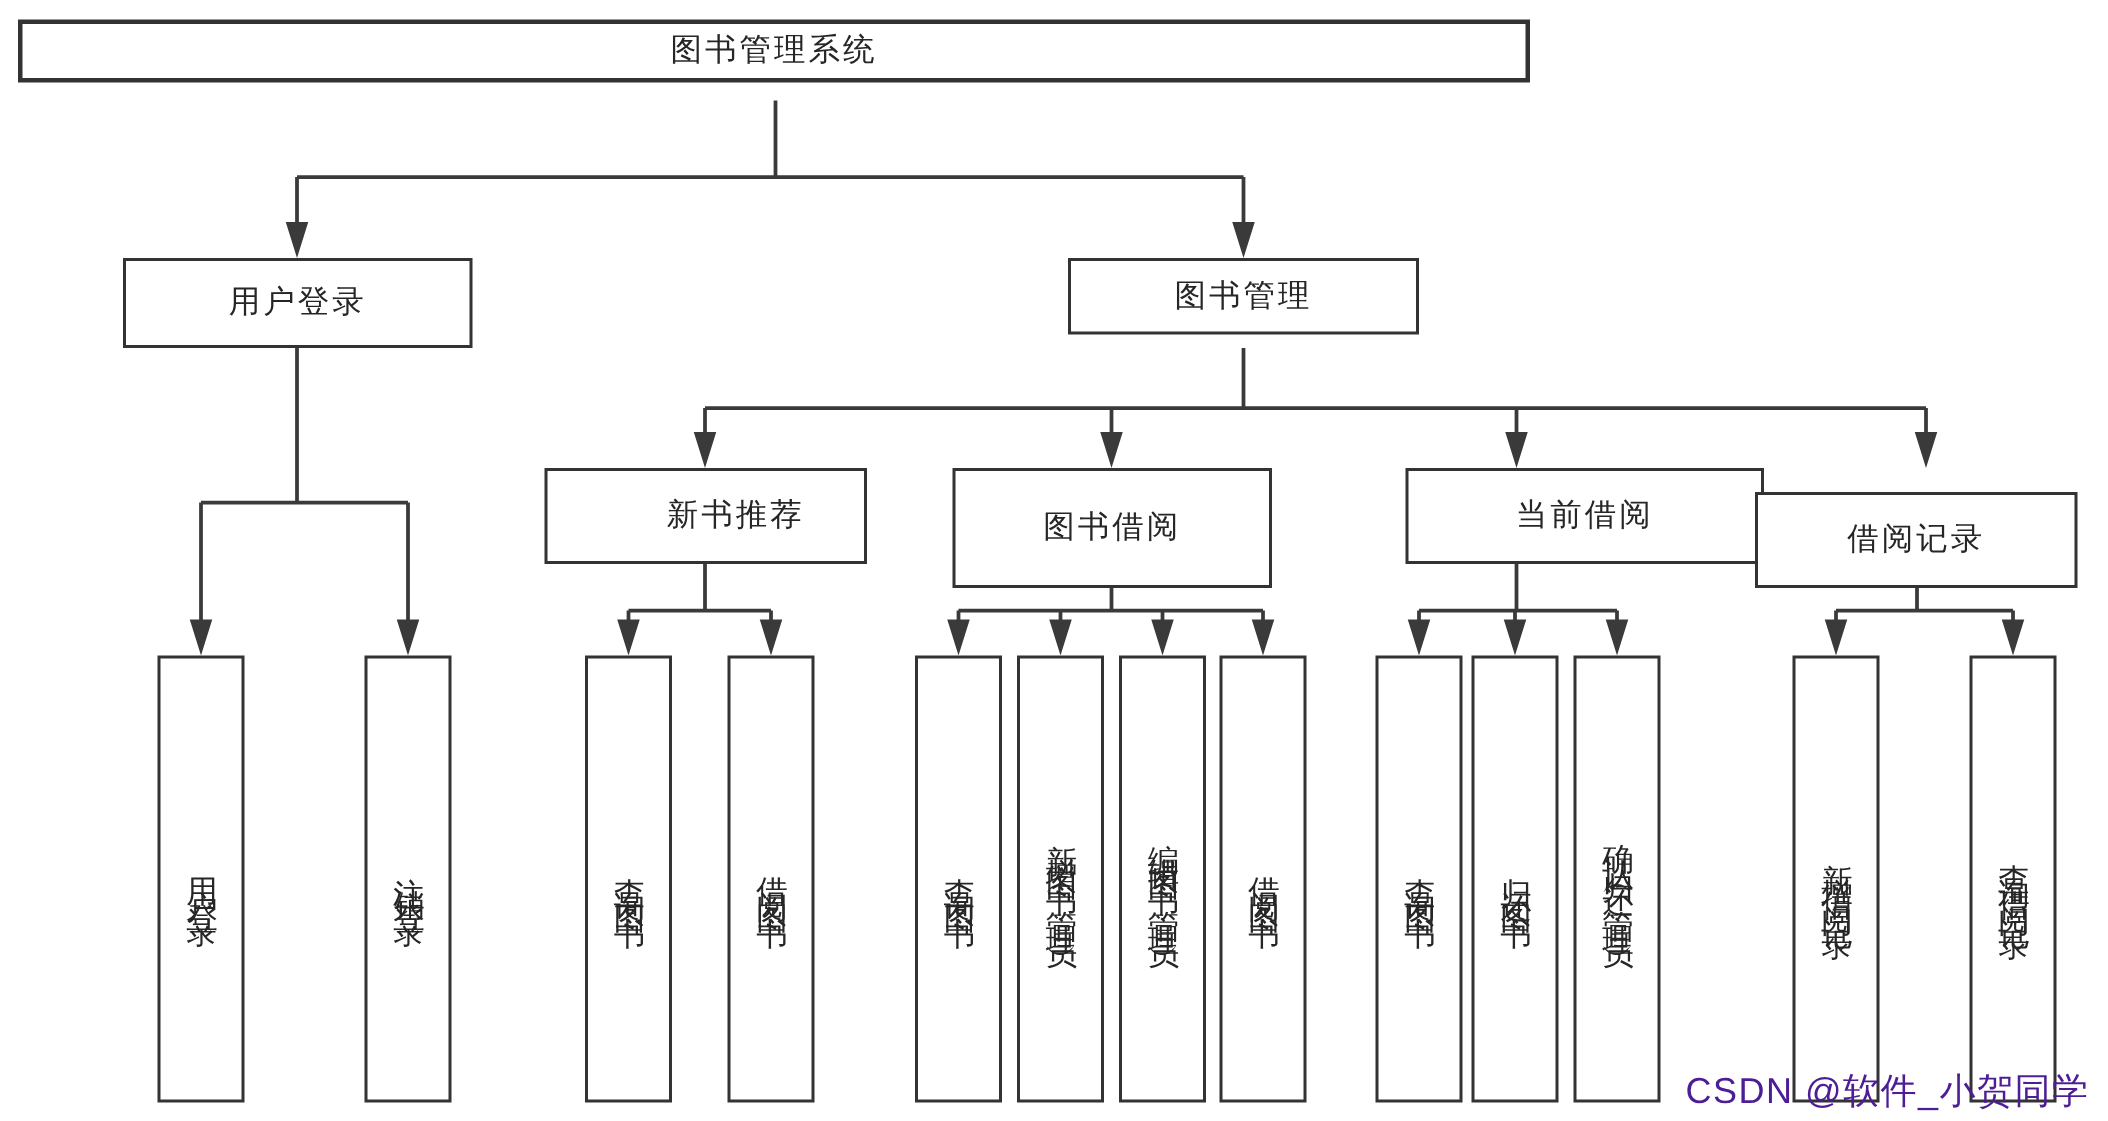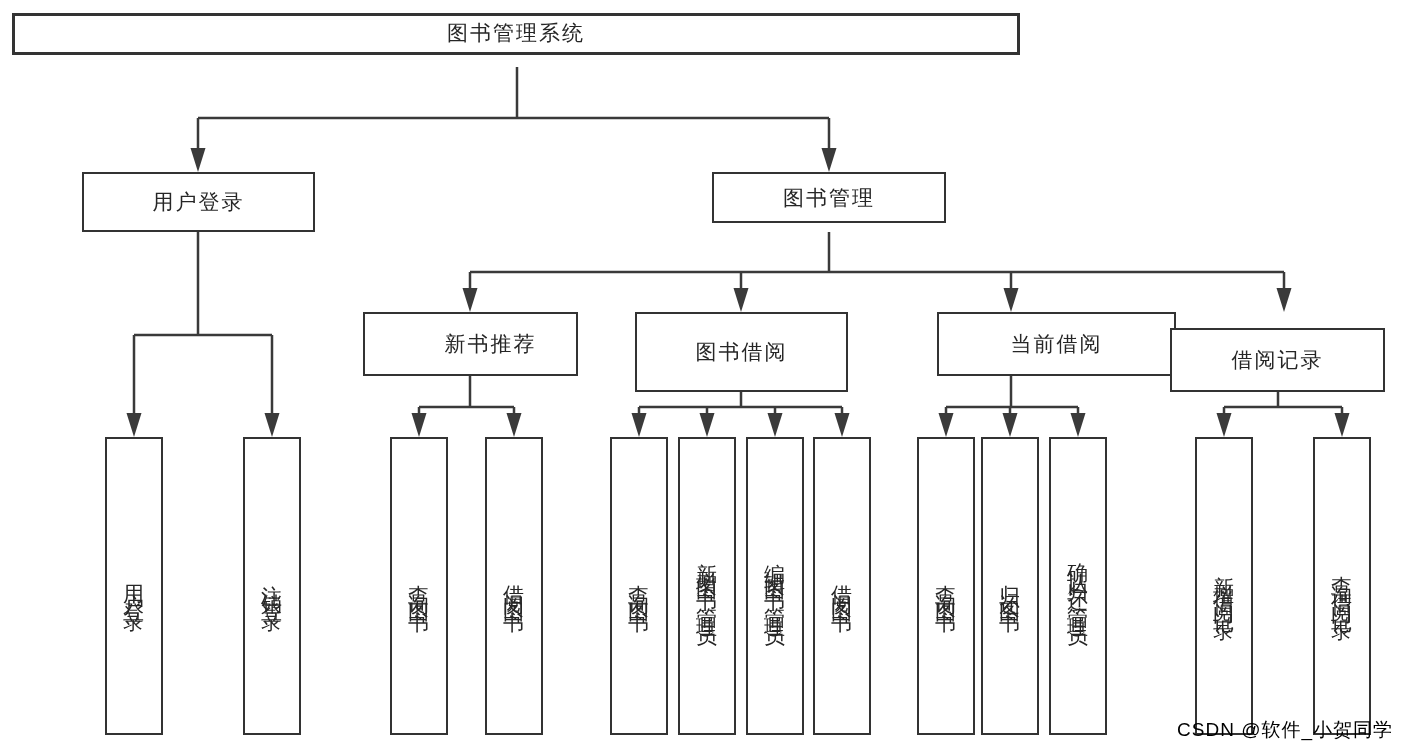--- a/index.html
+++ b/index.html
@@ -35,22 +35,22 @@
   .v {
     writing-mode: vertical-rl;
     text-orientation: mixed;
     letter-spacing: 9px;
     white-space: nowrap;
   }
   .watermark {
     position: absolute;
     right: 12px;
     bottom: 4px;
-    color: #000000;
-    font-size: 19px;
+    color: #4c1d95;
+    font-size: 24px;
     letter-spacing: 1px;
   }
 </style>
 </head>
 <body>
 
 <div class="stage">
 
   <svg class="connectors" viewBox="0 0 1405 747" xmlns="http://www.w3.org/2000/svg">
 

